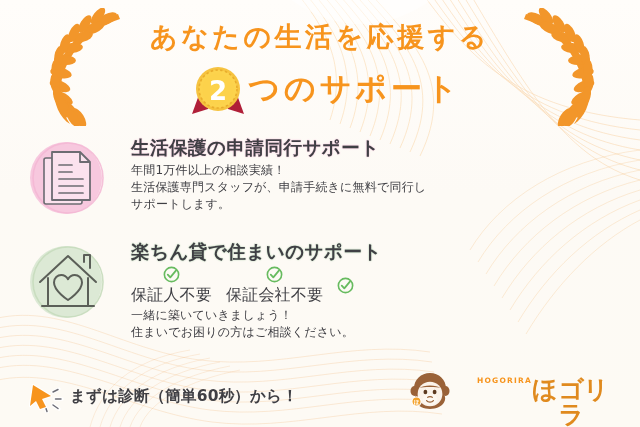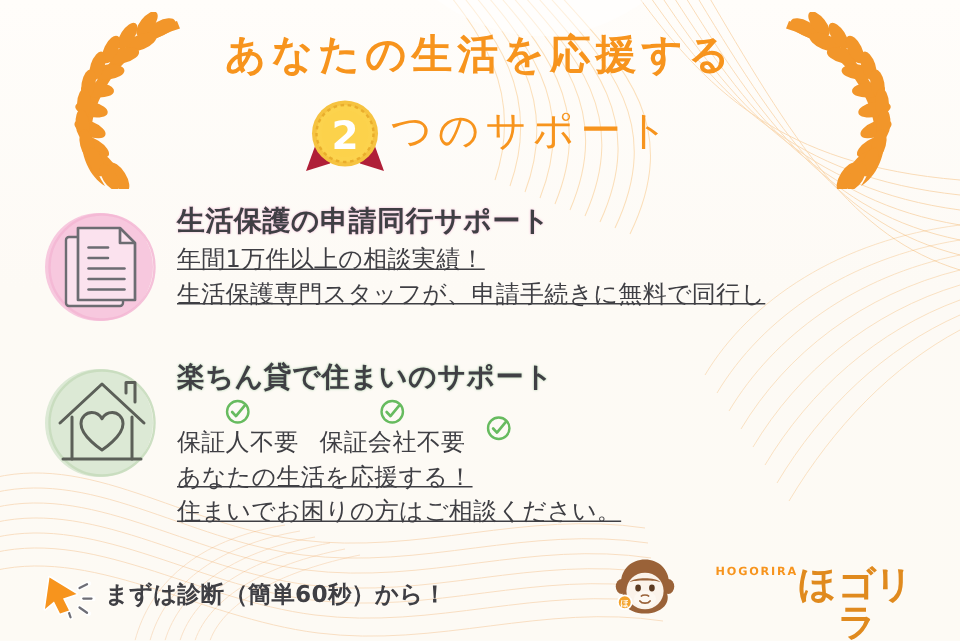--- a/index.html
+++ b/index.html
@@ -70,41 +70,41 @@
 
   .medal {
     position: relative;
     width: 60px;
     height: 60px;
     flex: 0 0 auto;
     margin-right: -2px;
   }
 
   .headline-2 {
-    font-size: 27px;
-    font-weight: 400;
+    font-size: 31px;
+    font-weight: 700;
     color: #f7941d;
     letter-spacing: 4px;
     line-height: 1.1;
     white-space: nowrap;
   }
 
   
   .features {
     position: relative;
     z-index: 3;
     margin-top: 14px;
     padding-left: 26px;
     padding-right: 12px;
   }
 
   .feature {
     display: flex;
     align-items: flex-start;
-    gap: 8px;
+    gap: 21px;
   }
   .feature + .feature { margin-top: 14px; }
 
   .feature-icon {
     flex: 0 0 auto;
     width: 84px;
     height: 88px;
     position: relative;
     margin-top: 2px;
   }
@@ -116,26 +116,25 @@
     font-weight: 700;
     letter-spacing: 0.5px;
     line-height: 1.25;
     color: #3f3f44;
     margin-bottom: 3px;
   }
   .feature-title.pink  { text-shadow: 0 0 2px #f4c9de, 0 0 1px #f4c9de; }
   .feature-title.green { text-shadow: 0 0 2px #bfd9bd, 0 0 1px #bfd9bd; }
 
   .feature-line {
-    font-size: 16px;
+    font-size: 12px;
     line-height: 1.42;
     color: #3f3f44;
     letter-spacing: 0.2px;
     white-space: nowrap;
-    text-decoration: underline;
   }
 
   .check-row {
     display: flex;
     align-items: center;
     gap: 14px;
     margin-bottom: 1px;
   }
   .check-item {
     display: inline-flex;
@@ -372,20 +371,21 @@
             <line x1="33" y1="45" x2="57" y2="45"></line>
             <line x1="33" y1="52" x2="57" y2="52"></line>
             <line x1="33" y1="59" x2="57" y2="59"></line>
           </g>
         </svg>
       </div>
       <div class="feature-body">
         <div class="feature-title pink">生活保護の申請同行サポート</div>
         <div class="feature-line">年間1万件以上の相談実績！</div>
         <div class="feature-line">生活保護専門スタッフが、申請手続きに無料で同行し</div>
+        <div class="feature-line">サポートします。</div>
       </div>
     </div>
 
     <div class="feature">
       <div class="feature-icon">
         <svg width="84" height="88" viewBox="0 0 84 88" aria-hidden="true">
           <ellipse cx="40" cy="44" rx="36" ry="36" fill="#dce9d5"></ellipse>
           <circle cx="42" cy="44" r="35" fill="none" stroke="#c6dcbd" stroke-width="1.6" opacity="0.9"></circle>
 
           <g fill="none" stroke="#5b5f58" stroke-width="2" stroke-linejoin="round" stroke-linecap="round">
@@ -418,21 +418,21 @@
             <span>保証会社不要</span>
           </span>
           <span class="check-item">
             <svg class="check-mark" viewBox="0 0 20 20" aria-hidden="true">
               <circle cx="10" cy="10" r="8.4" fill="none" stroke="#67bb5f" stroke-width="1.9"></circle>
               <path d="M5.6,10.2 L8.6,13.4 L15.4,5.2" fill="none" stroke="#67bb5f" stroke-width="2.1" stroke-linecap="round" stroke-linejoin="round"></path>
             </svg>
           </span>
         </div>
 
-        <div class="feature-line">あなたの生活を応援する！</div>
+        <div class="feature-line">一緒に築いていきましょう！</div>
         <div class="feature-line">住まいでお困りの方はご相談ください。</div>
       </div>
     </div>
   </div>
 
   <div class="footer">
     <div class="footer-text">
       <div class="footer-line-1">
         <svg class="cursor-icon" viewBox="0 0 40 30" aria-hidden="true">
 

